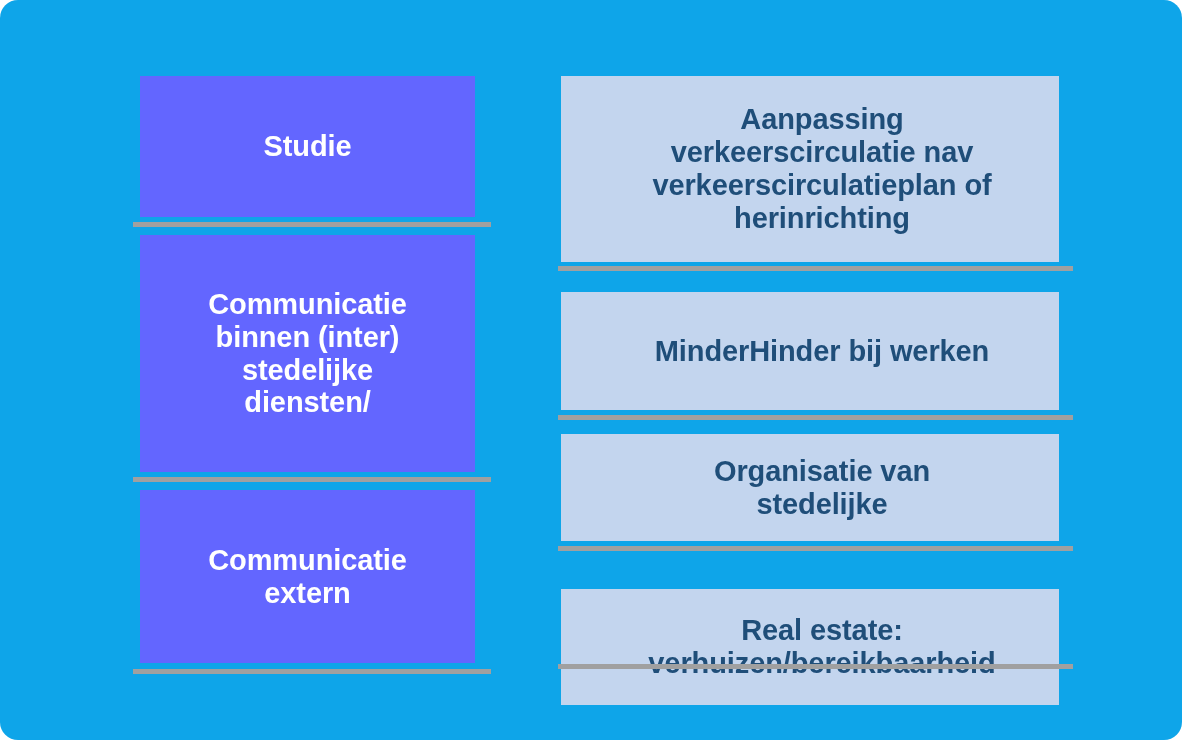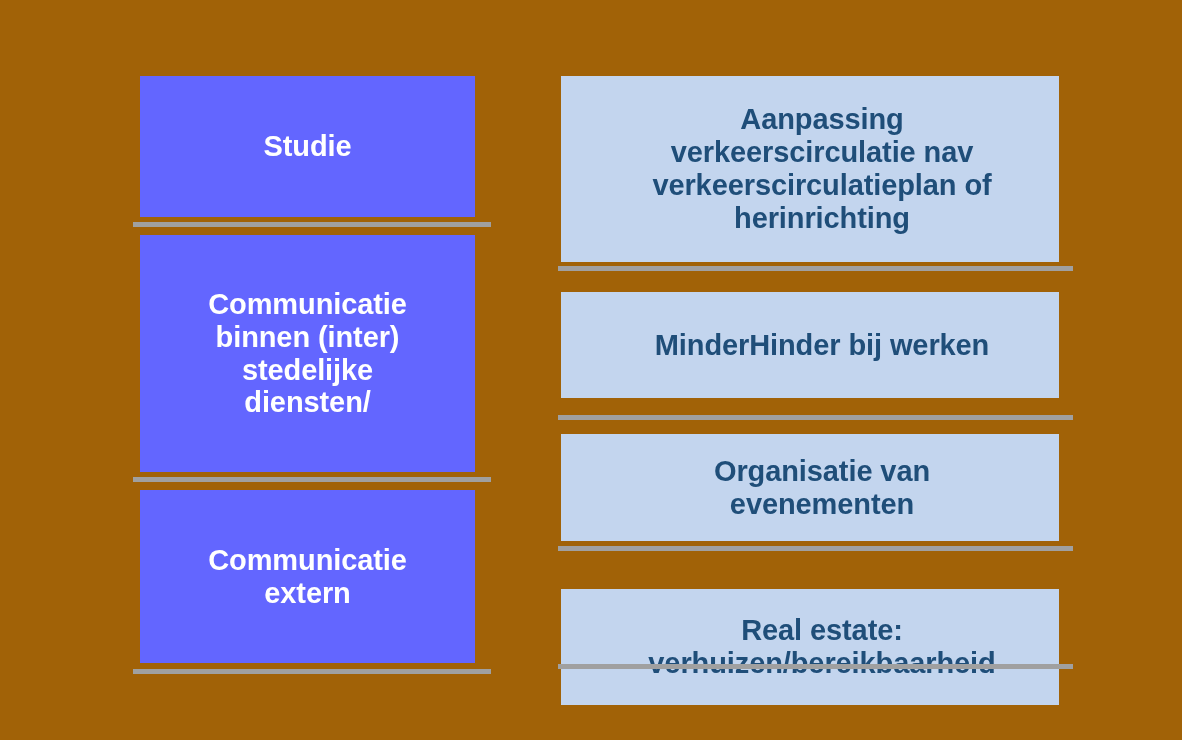--- a/index.html
+++ b/index.html
@@ -14,21 +14,22 @@
     overflow: hidden;
     font-family: "Liberation Sans", sans-serif;
     -webkit-font-smoothing: antialiased;
   }
 
   #canvas {
     position: absolute;
     inset: 0;
     width: 1182px;
     height: 740px;
-    background: #a16207;
+    background: #0ea5e9;
+    border-radius: 18px;
   }
 
   
   .card {
     position: absolute;
     box-sizing: border-box;
     display: flex;
     align-items: center;
     justify-content: center;
     text-align: center;
@@ -77,21 +78,21 @@
   #left-card-1 { top: 76px;  height: 141px; }
   #left-bar-1  { top: 222px; }
   #left-card-2 { top: 235px; height: 237px; }
   #left-bar-2  { top: 477px; }
   #left-card-3 { top: 490px; height: 173px; }
   #left-bar-3  { top: 669px; }
 
   
   #right-card-1 { top: 76px;  height: 186px; }
   #right-bar-1  { top: 266px; }
-  #right-card-2 { top: 292px; height: 106px; }
+  #right-card-2 { top: 292px; height: 118px; }
   #right-bar-2  { top: 415px; }
   #right-card-3 { top: 434px; height: 107px; }
   #right-bar-3  { top: 546px; }
   #right-card-4 { top: 565px; height: 116px; margin-top: 24px;  }
   #right-bar-4  { top: 664px; }
 </style>
 </head>
 <body>
 
 <div id="canvas">
@@ -123,21 +124,21 @@
   </div>
   <div class="shadow-bar r-bar" id="right-bar-1"></div>
 
   <div class="card secondary r-x" id="right-card-2">
     <span class="card-text">MinderHinder bij werken</span>
   </div>
   <div class="shadow-bar r-bar" id="right-bar-2"></div>
 
   <div class="card secondary r-x" id="right-card-3">
     <span class="card-text">Organisatie van
-evenementen</span>
+stedelijke</span>
   </div>
   <div class="shadow-bar r-bar" id="right-bar-3"></div>
 
   <div class="card secondary r-x" id="right-card-4">
     <span class="card-text">Real estate:
 verhuizen/bereikbaarheid</span>
   </div>
   <div class="shadow-bar r-bar" id="right-bar-4"></div>
 
 </div>

